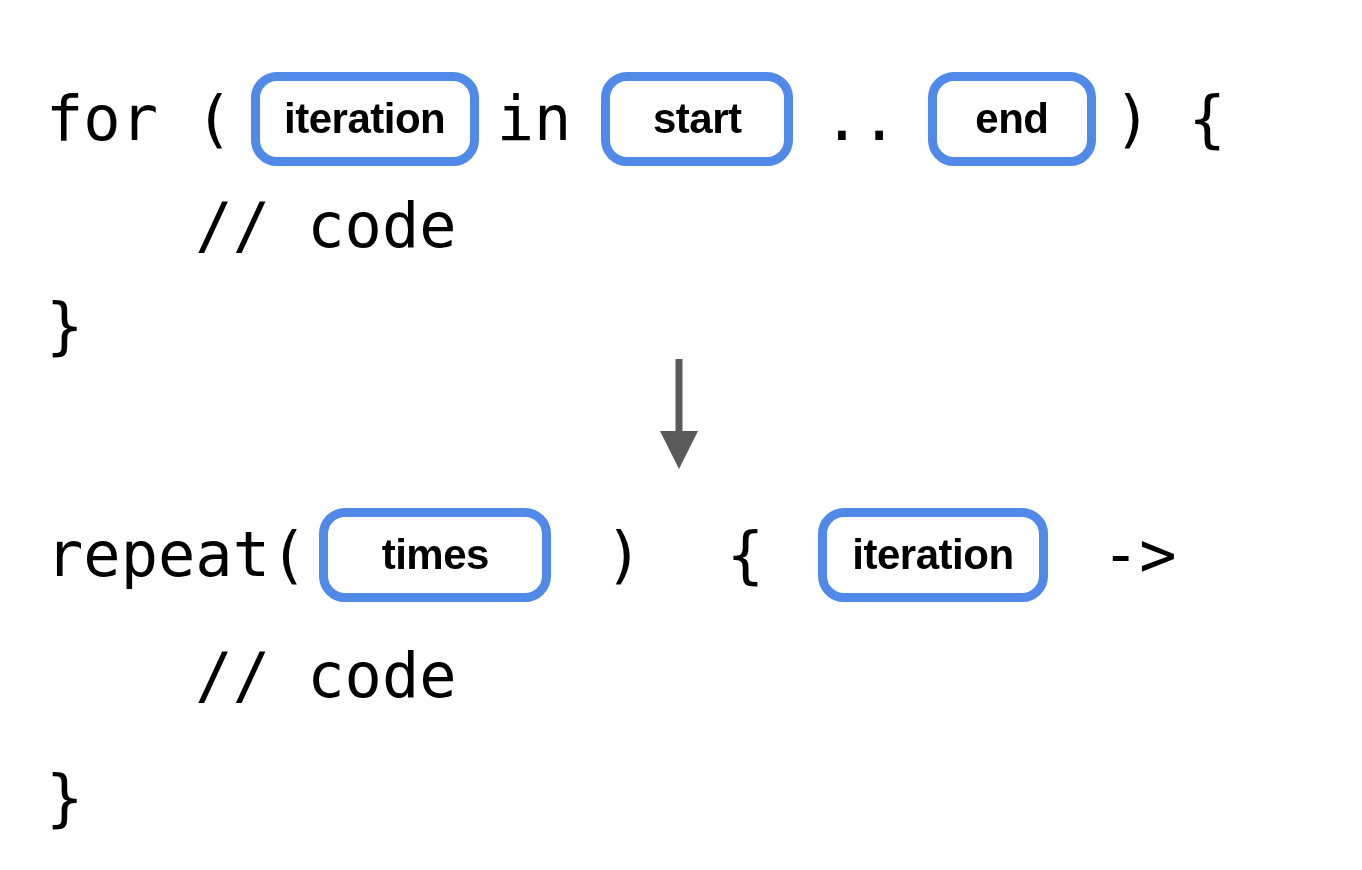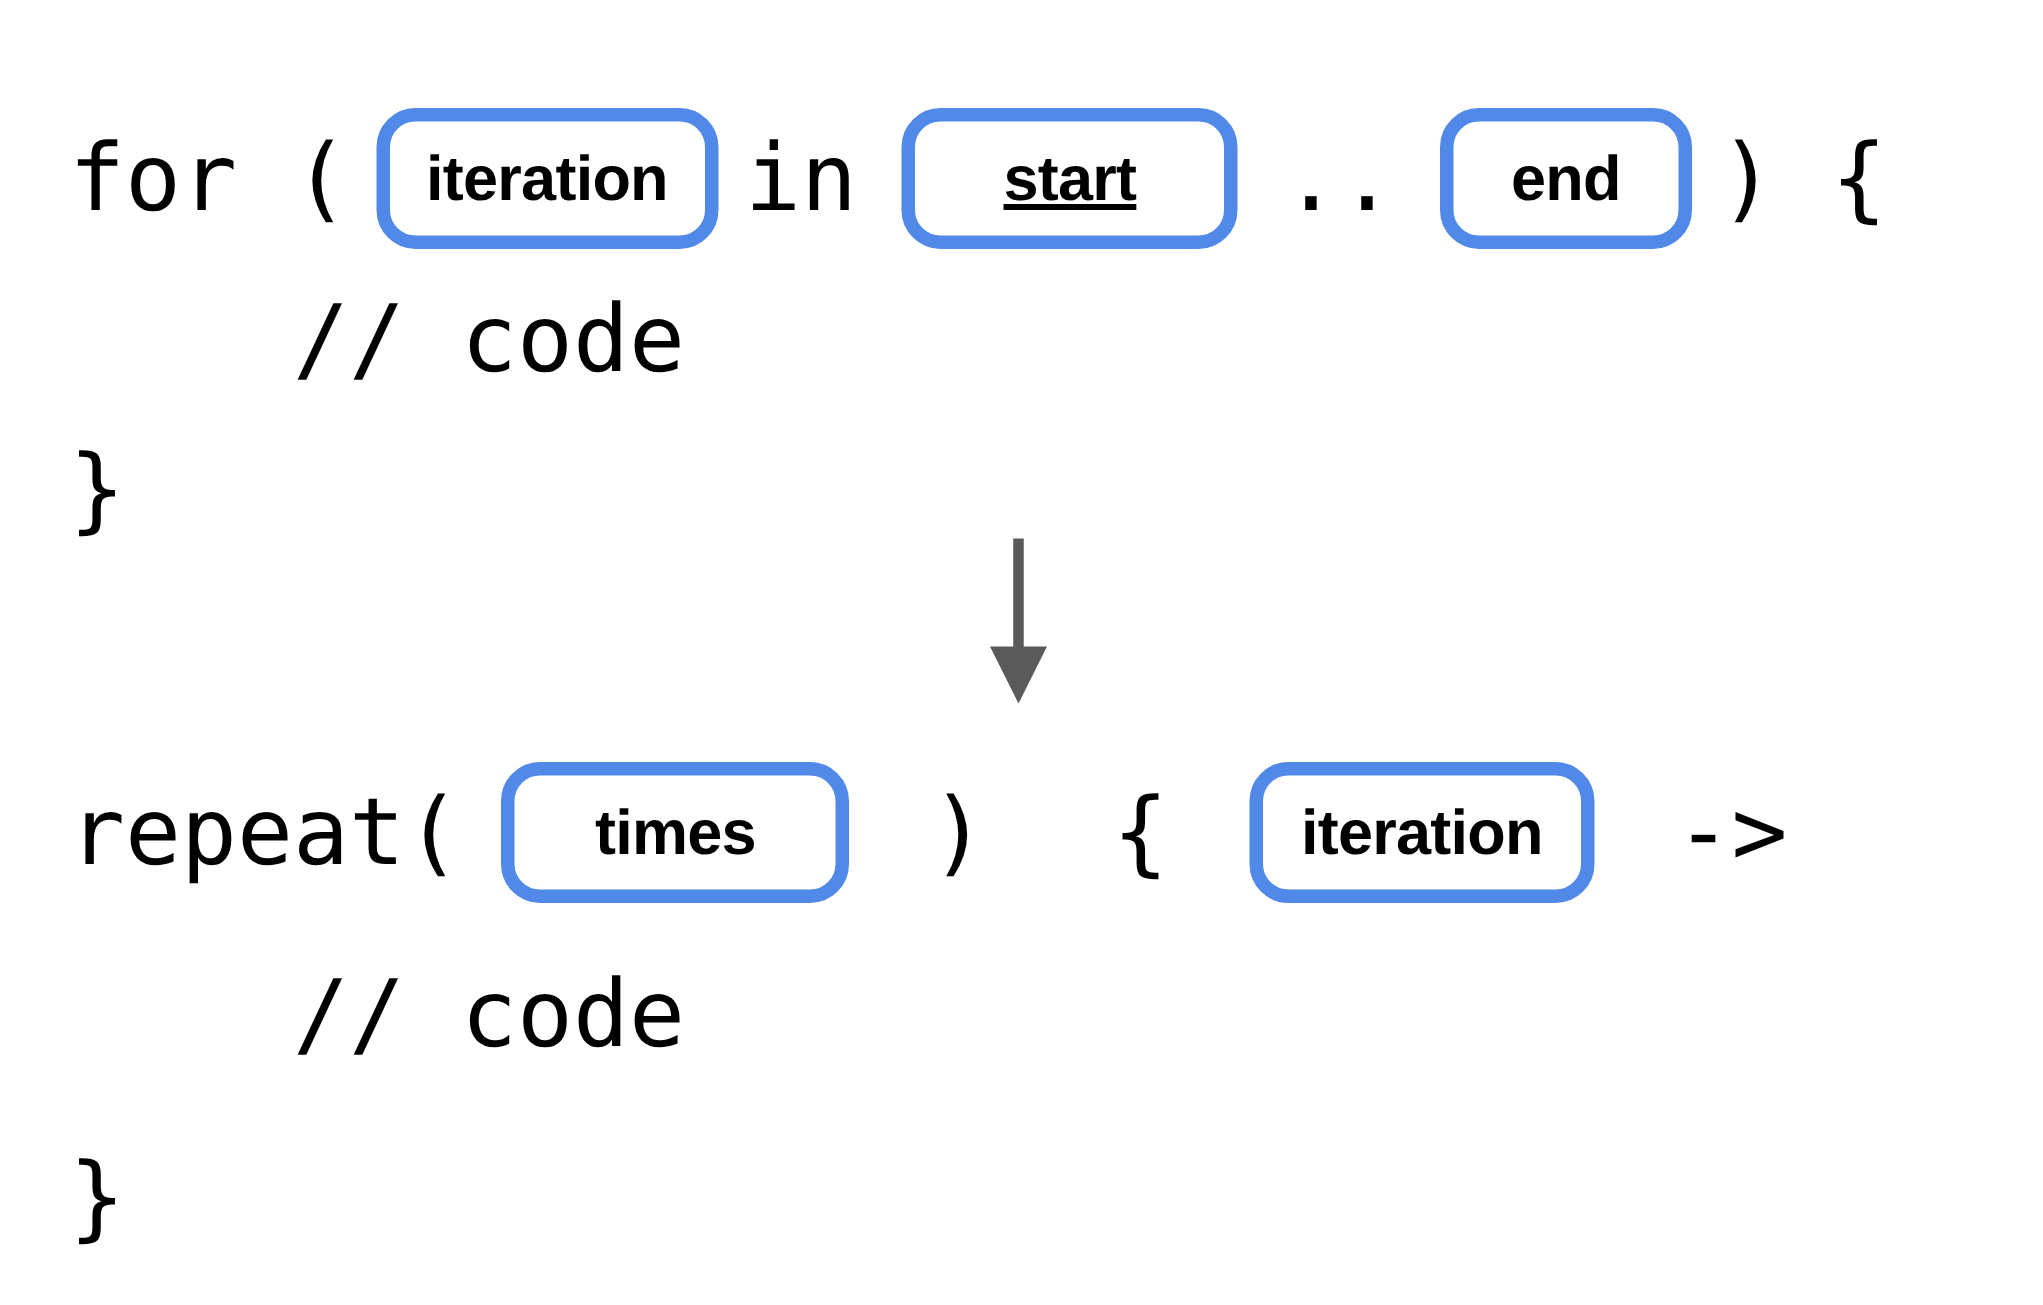--- a/index.html
+++ b/index.html
@@ -65,23 +65,23 @@
     font-weight: 700;
     font-size: 42px;
     color: #000000;
     line-height: 1;
     white-space: nowrap;
     letter-spacing: -0.5px;
   }
 
   
   .pill.w-iteration-a { width: 228px; }
-  .pill.w-start       { width: 224px; text-decoration: underline; }
+  .pill.w-start       { width: 192px; }
   .pill.w-end         { width: 168px; }
-  .pill.w-times       { width: 232px; margin-left: 15px; }
+  .pill.w-times       { width: 232px; }
   .pill.w-iteration-b { width: 230px; }
 
   
   .transform-arrow {
     position: absolute;
     left: 648px;
     top: 355px;
     width: 64px;
     height: 118px;
   }

